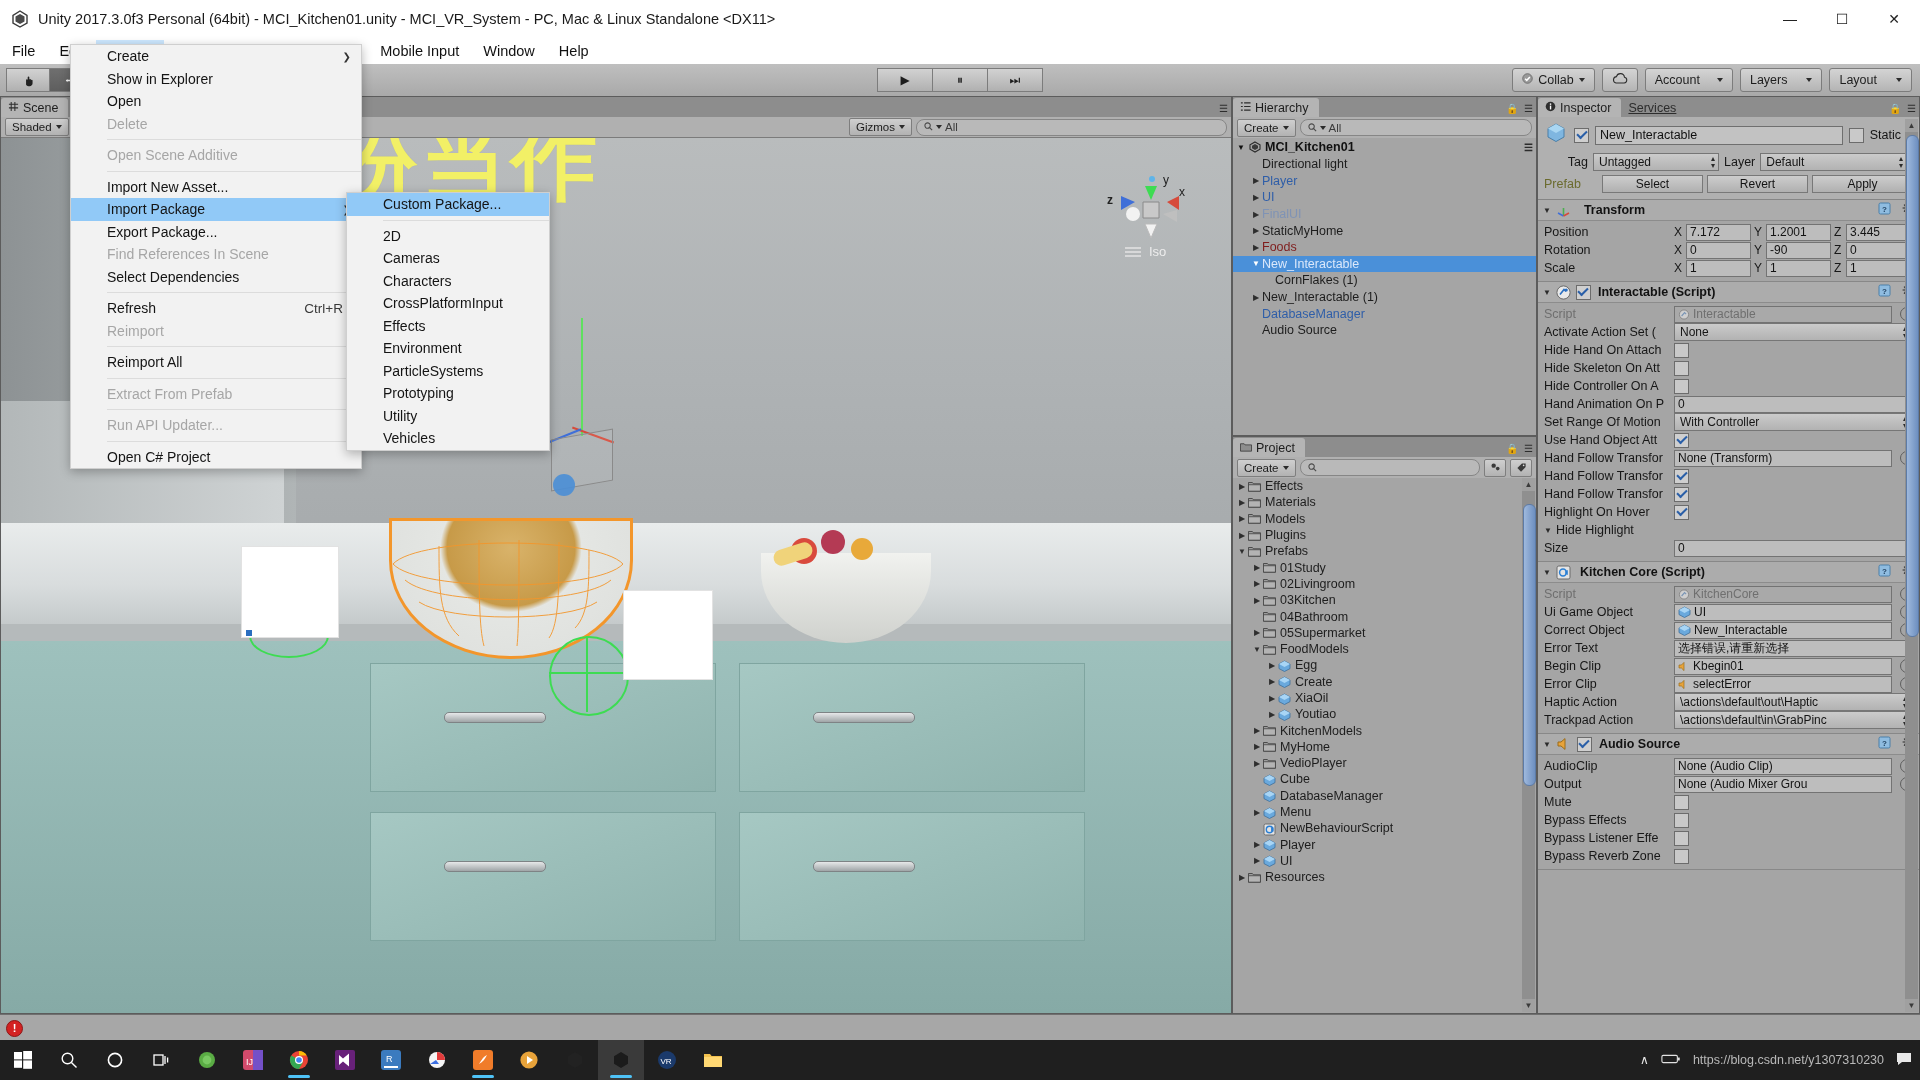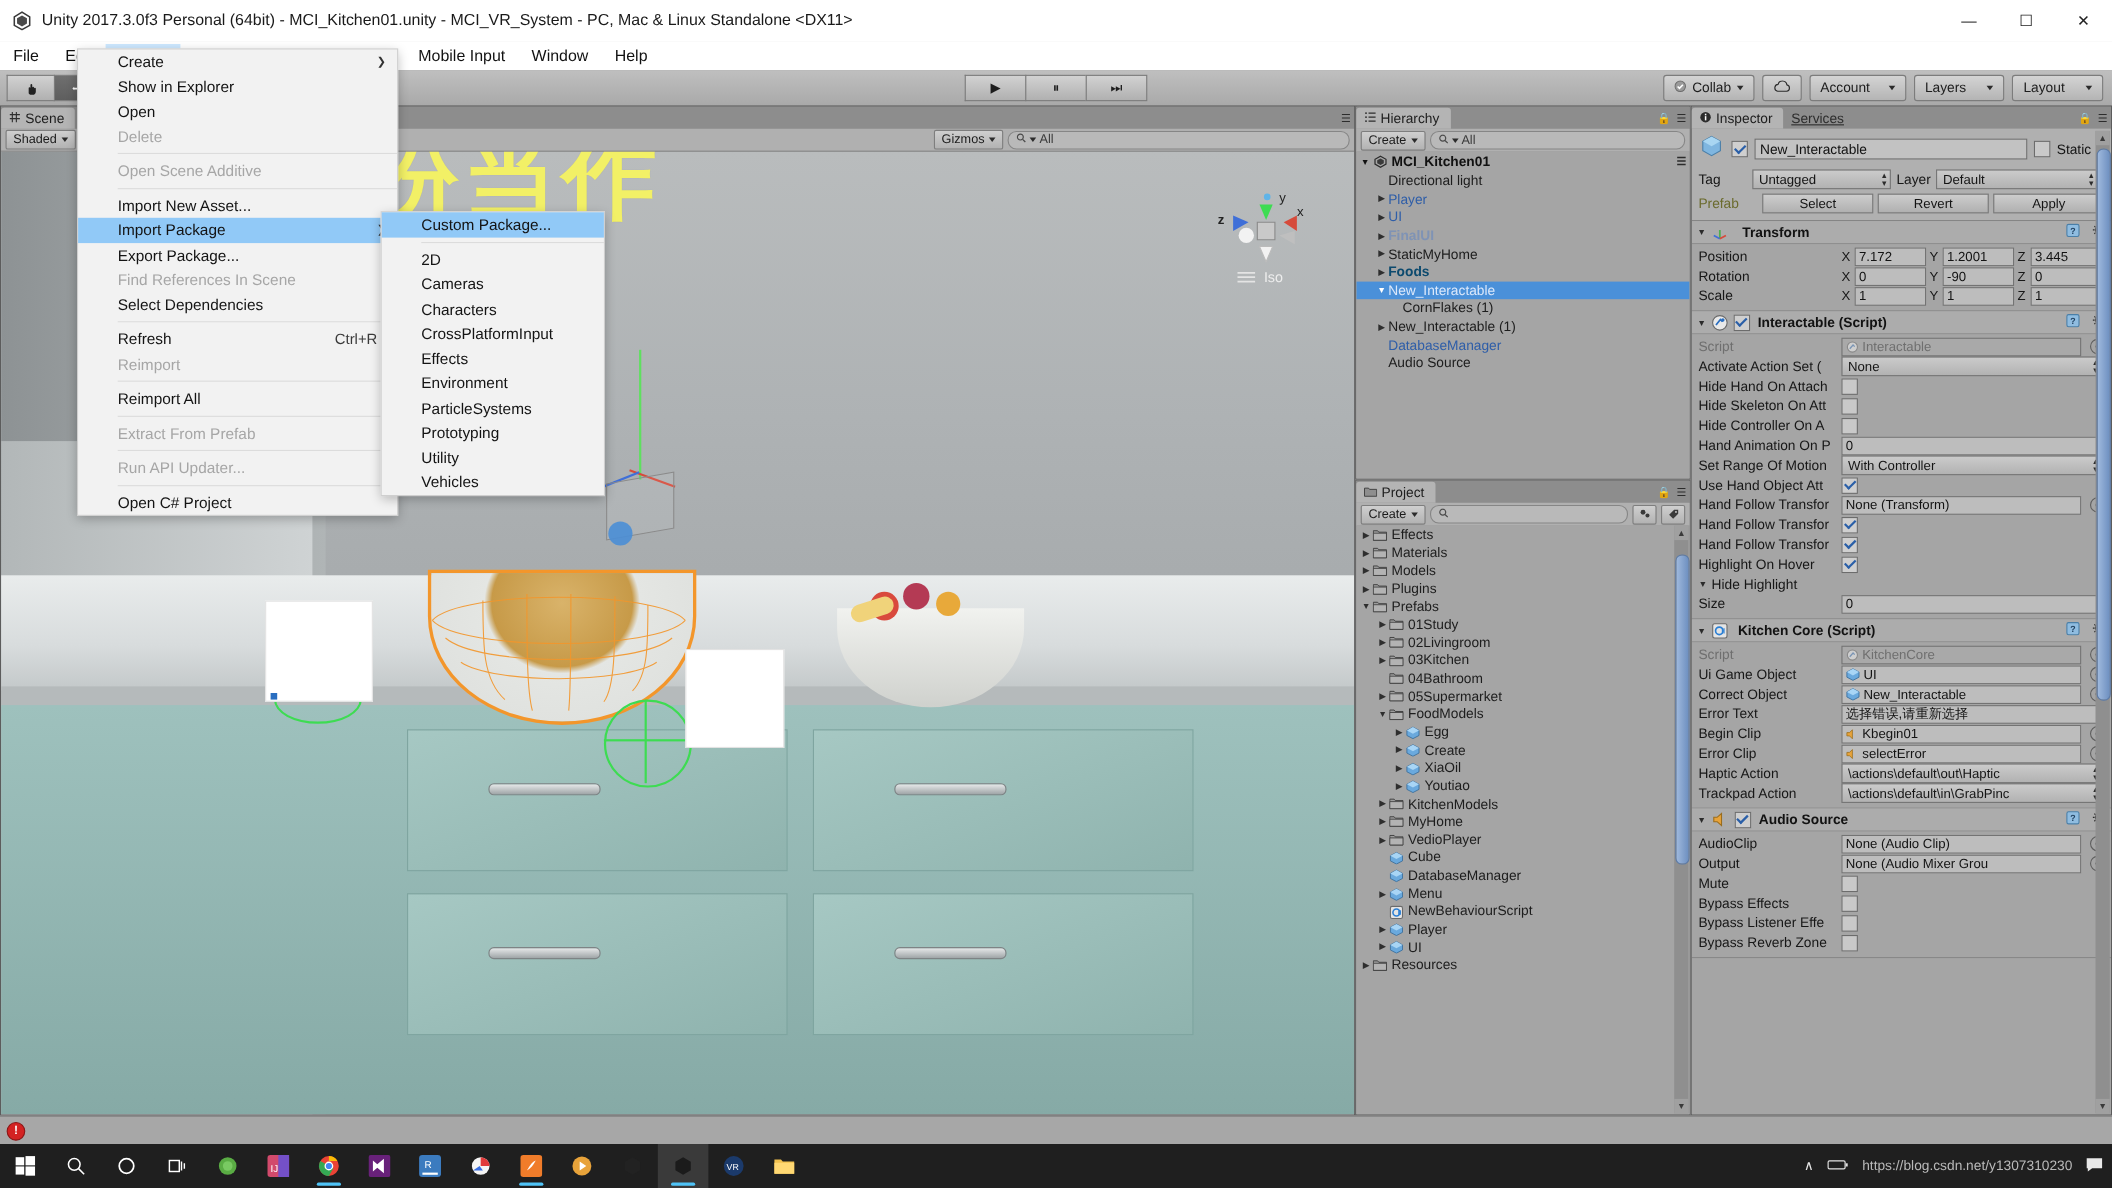--- a/index.html
+++ b/index.html
@@ -84,22 +84,22 @@
 
   
   #hierarchy{left:1232px;top:32px;width:305px;height:340px;}
   .tree{position:absolute;left:0;top:41px;right:0;bottom:0;overflow:hidden;background:#a5a5a5;}
   .trow{height:16.6px;display:flex;align-items:center;font-size:12.5px;color:#1d1d1d;white-space:nowrap;padding-left:4px;}
   .trow.sel{background:#4a90d9;color:#fff;}
   .trow .arrow{width:12px;display:inline-block;text-align:center;font-size:8px;color:#2e2e2e;}
   .trow.sel .arrow{color:#fff;}
   .tname.blue{color:#2f5ea8;}
   .trow.sel .tname.blue{color:#dbe8fb;}
-  .tname.dim{color:#0c4a6e;font-weight:bold;}
-  .tname.dimblue{color:#7f93b5;font-weight:bold;}
+  .tname.dim{color:#7f1d1d;}
+  .tname.dimblue{color:#7f93b5;}
   .scene-root{height:18px;display:flex;align-items:center;font-size:12.5px;font-weight:bold;color:#111;padding-left:4px;position:relative;}
   .cubeico{width:12px;height:12px;margin-right:4px;display:inline-block;flex:0 0 auto;}
 
   
   #project{left:1232px;top:372px;width:305px;height:578px;}
   .proj-tree{position:absolute;left:0;top:41px;right:0;bottom:0;overflow:hidden;background:#a5a5a5;}
   .prow{height:16.3px;display:flex;align-items:center;font-size:12.5px;color:#1d1d1d;white-space:nowrap;}
   .folderico{width:13px;height:11px;margin-right:4px;flex:0 0 auto;}
   .vscroll{position:absolute;right:1px;top:41px;bottom:1px;width:13px;background:#8f8f8f;}
   .vthumb{position:absolute;left:1px;width:11px;border-radius:6px;background:linear-gradient(90deg,#9fb9dd,#6d8fc0);border:1px solid #5d7ba6;}
@@ -775,21 +775,21 @@
                   <polygon points="12,3 20,7.5 12,12 4,7.5" fill="#a9d6f2"></polygon>
                 </svg>
             </span>
             <span class="chk on"></span>
             <span class="ih-name">New_Interactable</span>
             <span class="chk"></span>
             <span style="font-size:12.5px;color:#151515;">Static</span>
             <span class="caret"></span>
           </div>
           <div class="ih-row2">
-            <span style="width:44px;text-align:left;">Tag</span>
+            <span style="width:44px;text-align:right;">Tag</span>
             <span class="dd" style="width:116px;">
               <span>Untagged</span>
               <span class="updown">▴<br>▾</span>
             </span>
             <span>Layer</span>
             <span class="dd" style="flex:1;margin-right:6px;">
               <span>Default</span>
               <span class="updown">▴<br>▾</span>
             </span>
           </div>

